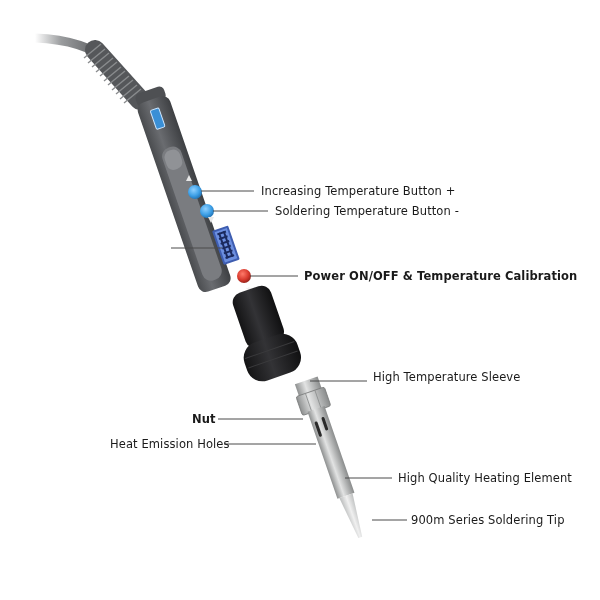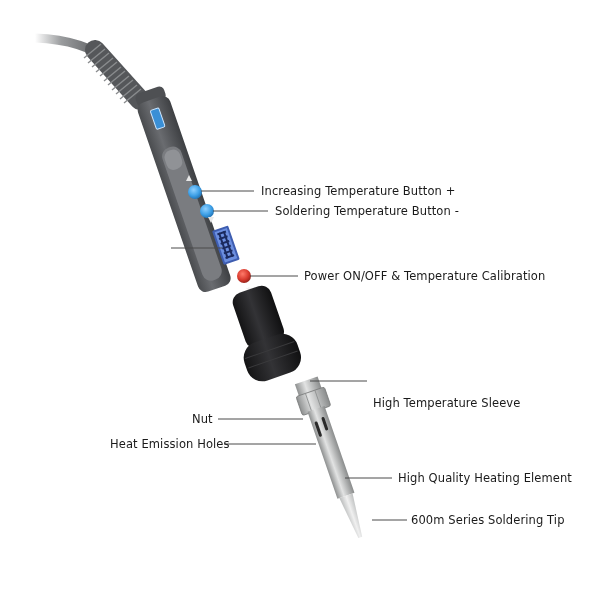--- a/index.html
+++ b/index.html
@@ -132,20 +132,20 @@
       <line x1="310" y1="381" x2="367" y2="381"></line>
       <line x1="218" y1="419" x2="303" y2="419"></line>
       <line x1="224" y1="444" x2="316" y2="444"></line>
       <line x1="345" y1="478" x2="392" y2="478"></line>
       <line x1="372" y1="520" x2="407" y2="520"></line>
     </g>
   </svg>
 
   <div class="label" style="left:261px; top:184px;">Increasing Temperature Button +</div>
   <div class="label" style="left:275px; top:204px;">Soldering Temperature Button -</div>
-  <div class="label" style="left:304px; top:269px;">Power ON/OFF &amp; Temperature Calibration</div>
-  <div class="label" style="left:373px; top:396px;">High Temperature Sleeve</div>
-  <div class="label" style="left:192px; top:412px;">Nut</div>
+  <div class="label" style="left:304px; top:269px;font-weight:bold;">Power ON/OFF &amp; Temperature Calibration</div>
+  <div class="label" style="left:373px; top:370px;">High Temperature Sleeve</div>
+  <div class="label" style="left:192px; top:412px;font-weight:bold;">Nut</div>
   <div class="label" style="left:398px; top:471px;">High Quality Heating Element</div>
   <div class="label" style="left:110px; top:437px;">Heat Emission Holes</div>
-  <div class="label" style="left:411px; top:513px;">600m Series Soldering Tip</div>
+  <div class="label" style="left:411px; top:513px;">900m Series Soldering Tip</div>
 
 </div>
 
 </body></html>

